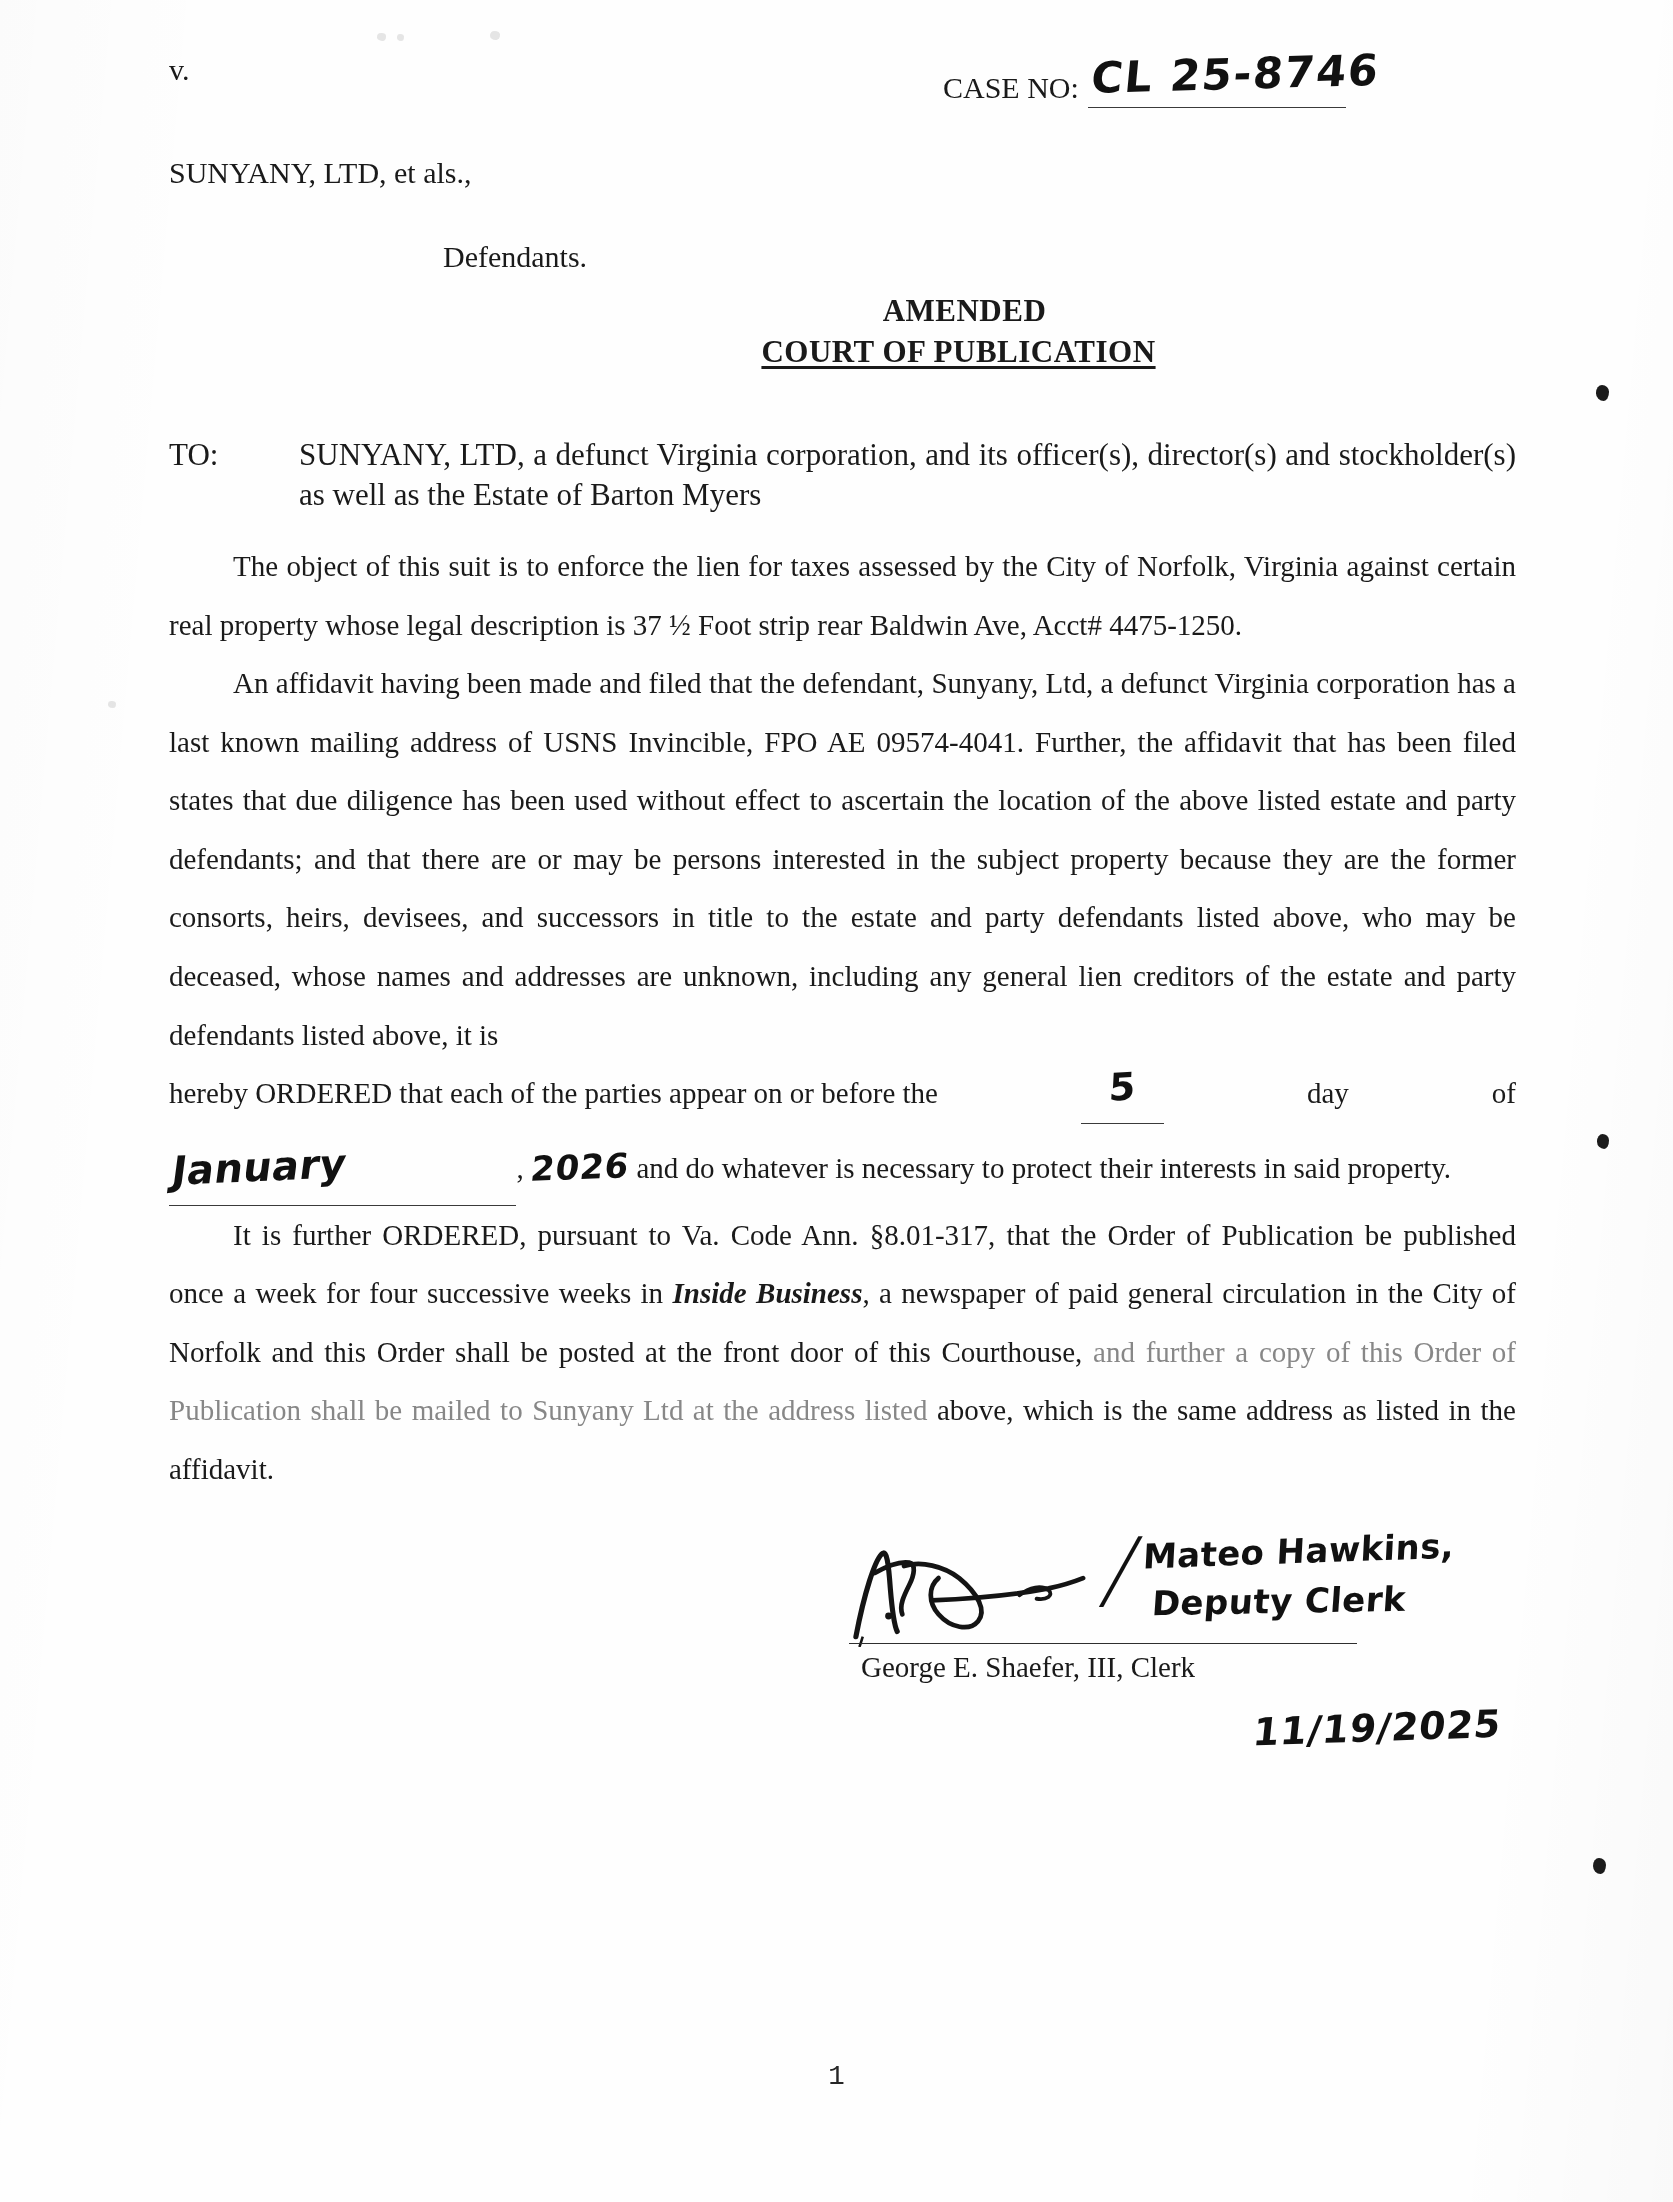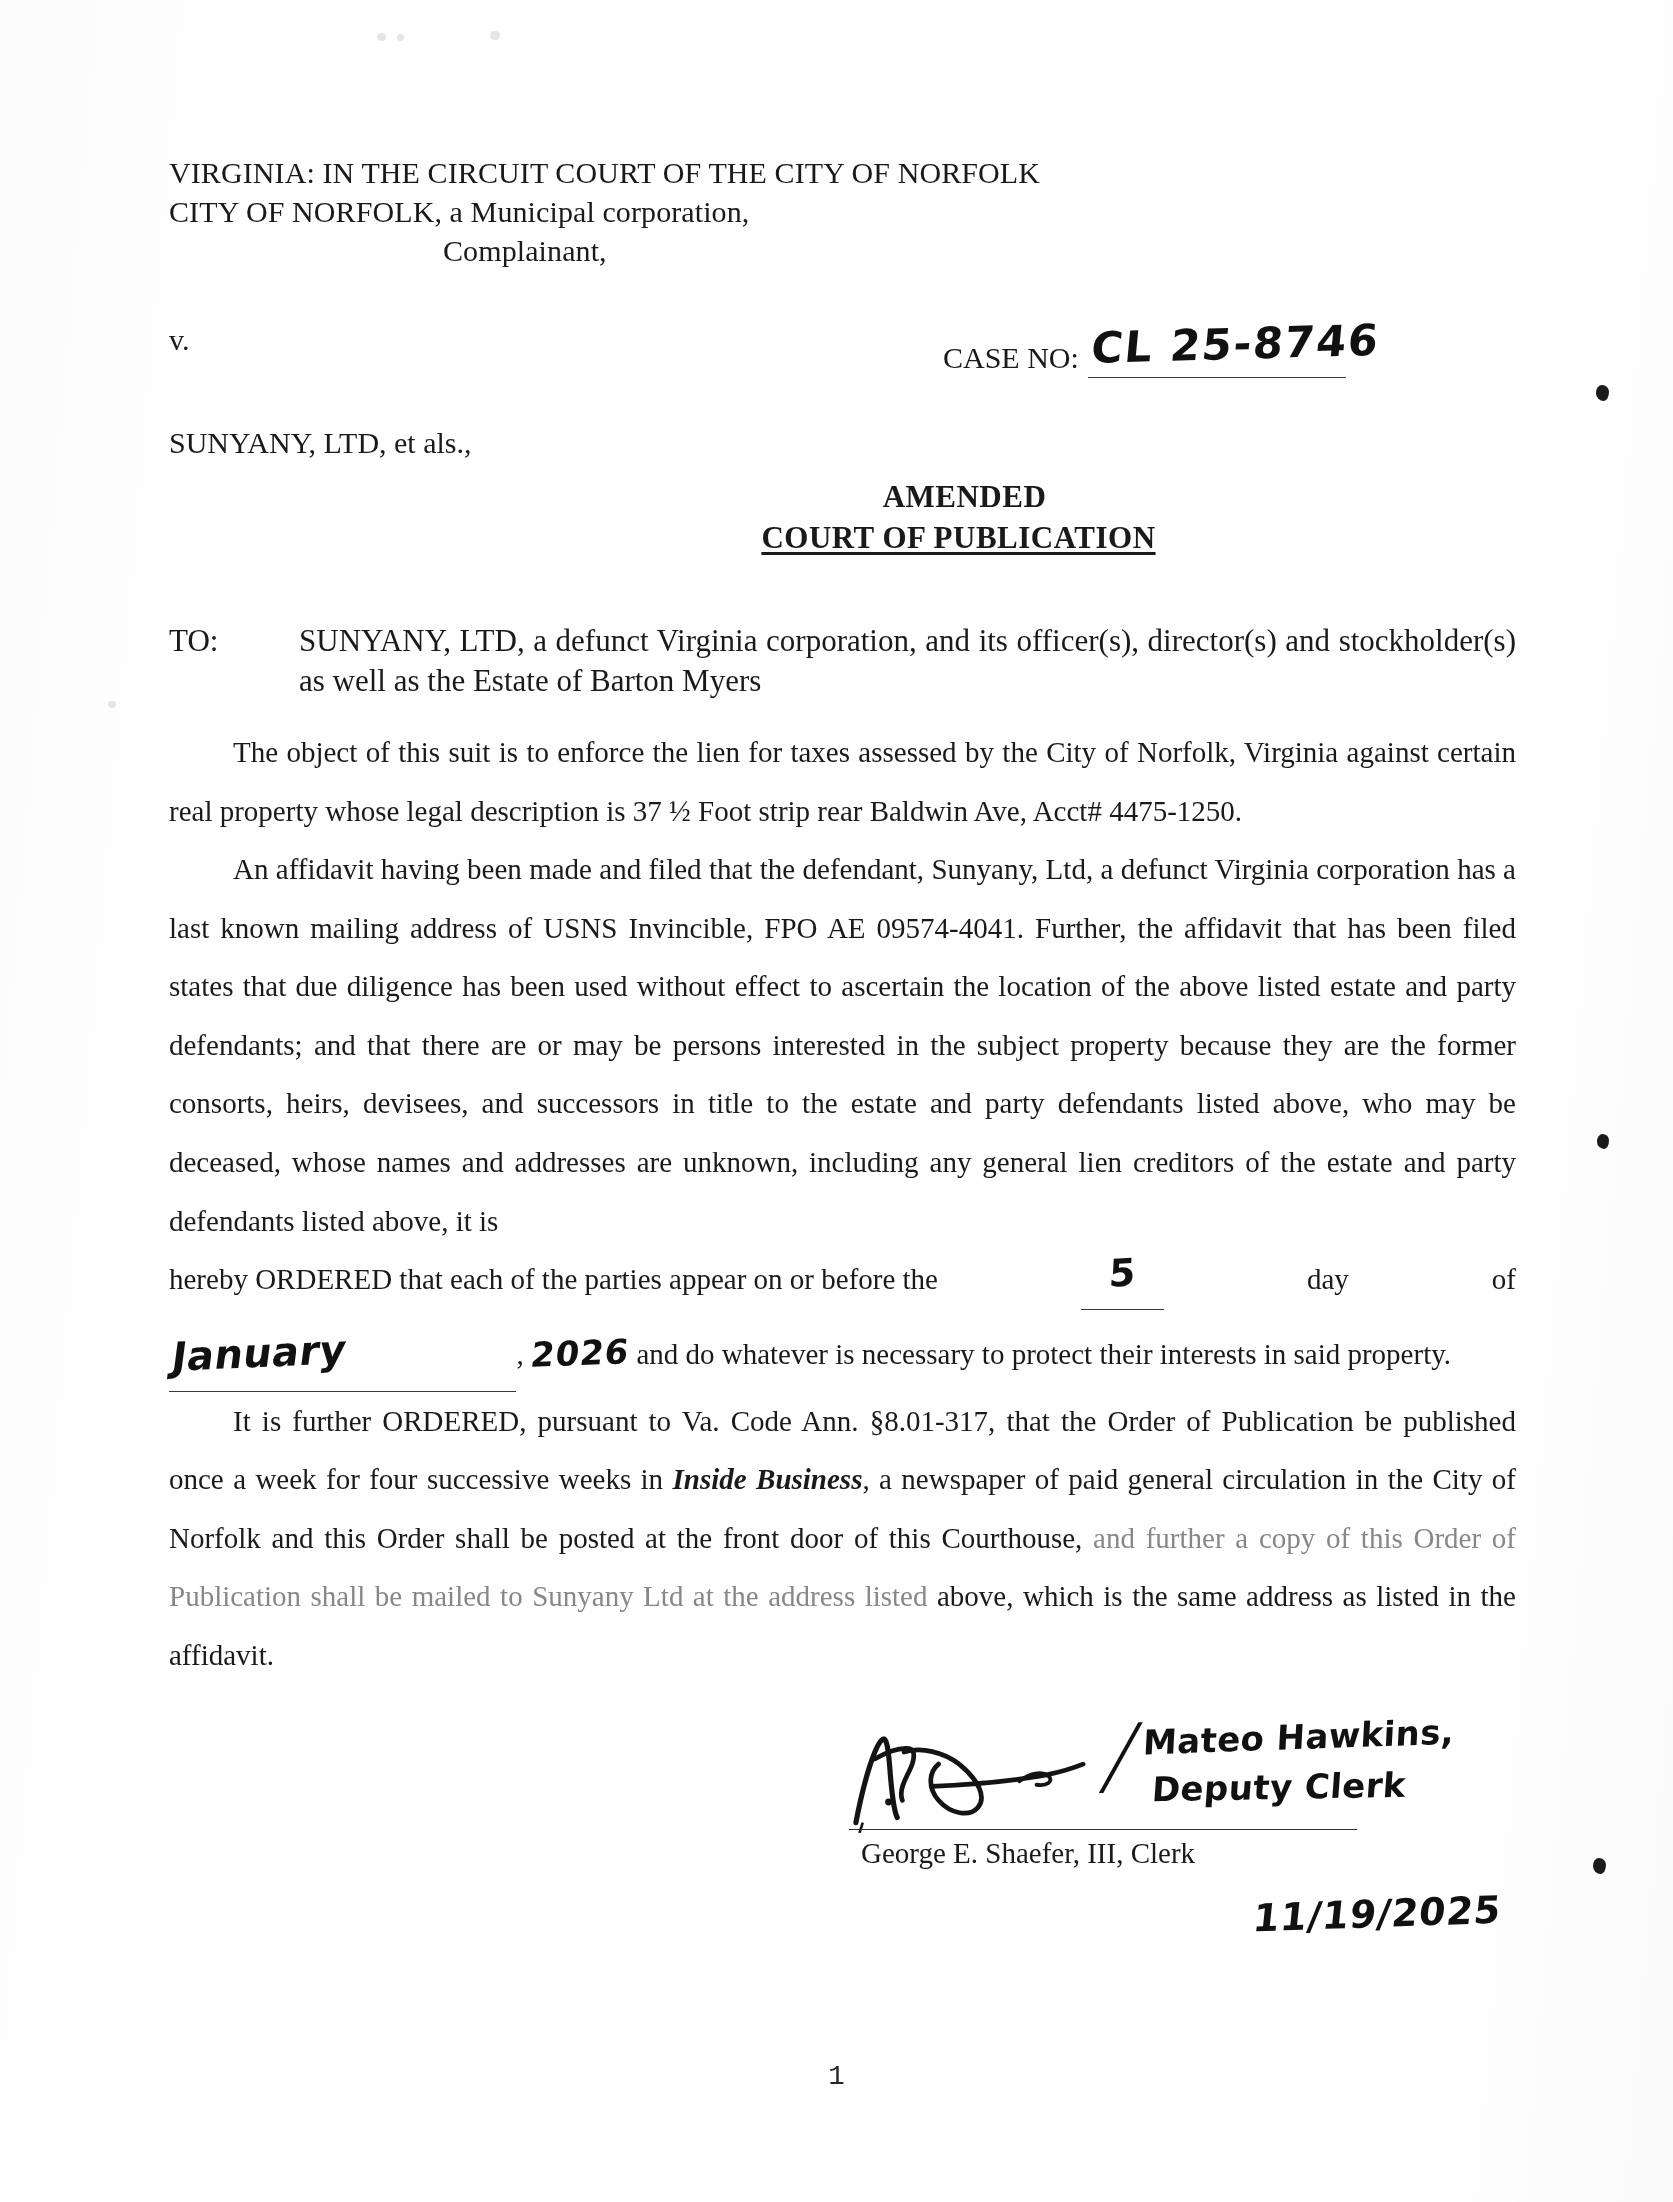--- a/index.html
+++ b/index.html
@@ -314,36 +314,32 @@
   <div class="speck faint" style="left:377px;top:33px;width:8.6px;height:7.7px;"></div>
   <div class="speck faint" style="left:397px;top:34px;width:6.9px;height:6.9px;"></div>
   <div class="speck faint" style="left:490px;top:31px;width:9.5px;height:8.6px;"></div>
   <div class="speck faint" style="left:108px;top:701px;width:7.7px;height:6.9px;"></div>
   <div class="speck" style="left:1596px;top:385px;width:13px;height:15.5px;"></div>
   <div class="speck" style="left:1597px;top:1134px;width:12px;height:14.6px;"></div>
   <div class="speck" style="left:1593px;top:1858px;width:13px;height:16.3px;"></div>
 
   <div class="content">
 
-    <div class="caption">
-      <div class="line">VIRGINIA:  IN THE CIRCUIT COURT OF THE CITY OF NORFOLK</div>
-      <div class="line">CITY OF NORFOLK, a Municipal corporation,</div>
-      <div class="line centered-ind">Complainant,</div>
-    </div>
 
     <div class="vs-row">
       <div class="vs-label">v.</div>
       <div class="case-no">
         <span class="case-no-label">CASE NO:</span>
         <span class="case-no-value">CL 25-8746</span>
         <span class="case-no-rule"></span>
       </div>
     </div>
 
     <div class="defendant-name">SUNYANY, LTD, et als.,</div>
+    <div class="defendants-line">Defendants.</div>
 
     <div class="doc-title">
       <div><span class="t1">AMENDED</span></div>
       <div><span class="t2">COURT OF PUBLICATION</span></div>
     </div>
 
     <div class="to-block">
       <div class="to-label">TO:</div>
       <div class="to-text">SUNYANY, LTD, a defunct Virginia corporation, and its officer(s), director(s) and stockholder(s) as well as the Estate of Barton Myers</div>
     </div>

